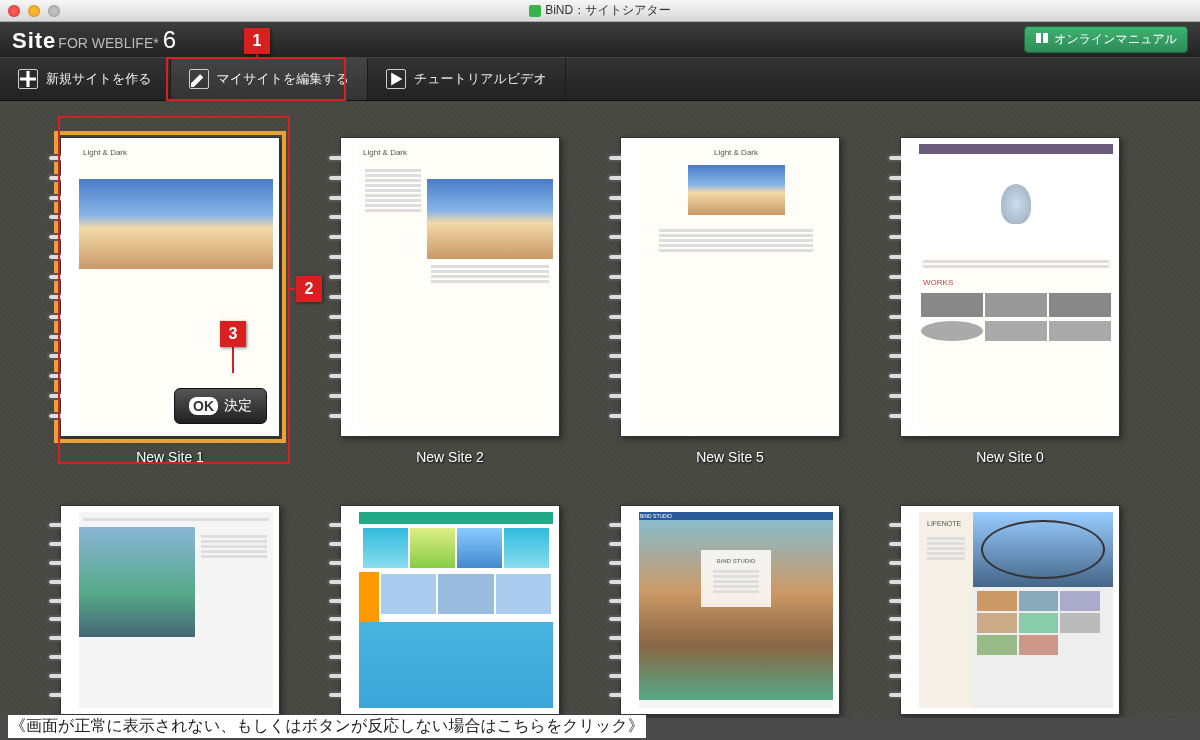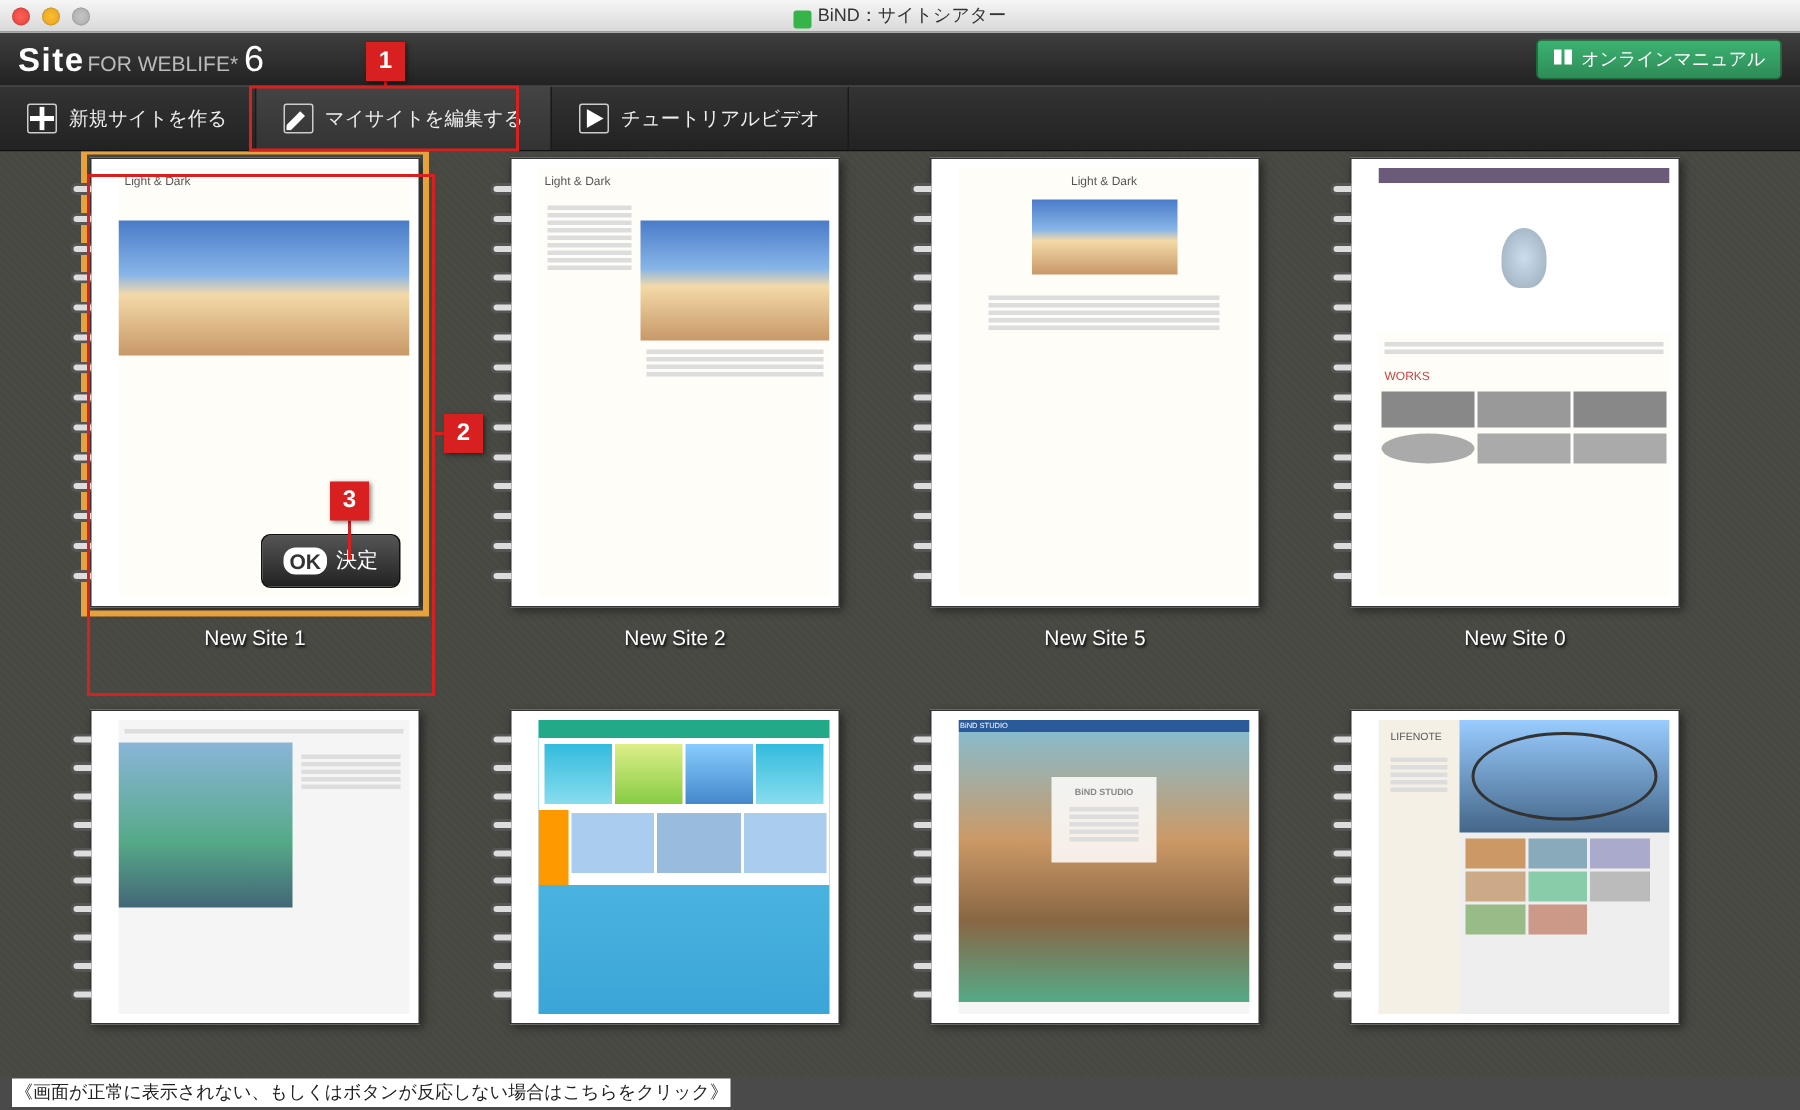--- a/index.html
+++ b/index.html
@@ -5,21 +5,21 @@
 * { margin: 0; padding: 0; box-sizing: border-box; }
 body { font-family: "Hiragino Kaku Gothic Pro", Meiryo, sans-serif; background: #4a4a4a; width: 1200px; height: 740px; overflow: hidden; position: relative; }
 
 
 .titlebar { height: 22px; background: linear-gradient(#f6f6f6,#d8d8d8); border-bottom: 1px solid #aaa; display: flex; align-items: center; position: relative; }
 .traffic { display: flex; gap: 8px; padding-left: 8px; }
 .tl { width: 12px; height: 12px; border-radius: 50%; box-shadow: inset 0 0 1px rgba(0,0,0,.4); }
 .tl.red { background: radial-gradient(#ff6159,#e03e35); }
 .tl.yel { background: radial-gradient(#ffbd2e,#dea123); }
 .tl.grn { background: radial-gradient(#c4c4c4,#aaa); }
-.title { position: absolute; left: 0; right: 0; text-align: center; font-size: 12px; color: #333; display:flex; justify-content:center; align-items:flex-end; gap:4px;}
+.title { position: absolute; left: 0; right: 0; text-align: center; font-size: 12px; color: #333; display:flex; justify-content:center; align-items:center; gap:4px;}
 .tico { width:12px; height:12px; background:#36b44a; border-radius:2px; display:inline-block; }
 
 
 .header { height: 35px; background: linear-gradient(#3e3e3e,#222); display: flex; align-items: center; padding: 0 12px; justify-content: space-between; }
 .brand { color: #fff; font-size: 18px; letter-spacing: 1px; display: flex; align-items: baseline; gap: 2px; }
 .brand b { font-size: 22px; font-weight: bold; }
 .brand small { font-size: 14px; color: #bbb; letter-spacing: 0; }
 .brand span.six { font-size: 24px; font-weight: 300; margin-left: 2px;}
 .manual-btn { background: linear-gradient(#3cb371,#2e8b57); color:#fff; font-size:12px; padding:4px 10px; border-radius:4px; border:1px solid #1d6b3a; display:flex; align-items:center; gap:5px; cursor:pointer;}
 
@@ -32,21 +32,21 @@
 .ic.edit { background: linear-gradient(#fff,#fff); clip-path: polygon(0 80%,60% 20%,80% 40%,20% 100%,0 100%); }
 .ic.play { background:#fff; clip-path: polygon(20% 10%,90% 50%,20% 90%); }
 .ic-wrap { width:20px; height:20px; border:1px solid #ccc; display:flex; align-items:center; justify-content:center; border-radius:2px;}
 
 
 .callout { position:absolute; background:#d92020; color:#fff; font-size:16px; font-weight:bold; width:26px; height:26px; display:flex; align-items:center; justify-content:center; z-index:50; box-shadow:1px 1px 3px rgba(0,0,0,.5);}
 .red-outline-tab { position:absolute; border:2px solid #d92020; pointer-events:none; z-index:40;}
 .red-line { position:absolute; background:#d92020; z-index:45;}
 
 
-.content { position:absolute; top:101px; left:0; right:0; bottom:22px; background: repeating-linear-gradient(45deg,#4a4a45,#4a4a45 2px,#484843 2px,#484843 4px); padding: 4px 60px; overflow:hidden;}
+.content { position:absolute; top:101px; left:0; right:0; bottom:22px; background: repeating-linear-gradient(45deg,#4a4a45,#4a4a45 2px,#484843 2px,#484843 4px); padding: 36px 60px; overflow:hidden;}
 .grid { display:grid; grid-template-columns: repeat(4, 220px); gap: 40px 60px; }
 .site { display:flex; flex-direction:column; align-items:center; gap:12px; position:relative;}
 .thumb { width:220px; height:300px; background:#fff; border:1px solid #333; position:relative; box-shadow:2px 2px 6px rgba(0,0,0,.5); cursor:pointer;}
 .thumb.sel { outline:4px solid #e8a23c; outline-offset:2px; }
 .binder { position:absolute; left:-14px; top:10px; bottom:10px; width:14px; display:flex; flex-direction:column; justify-content:space-around;}
 .ring { width:14px; height:8px; border:2px solid #555; border-right:none; border-radius:8px 0 0 8px; background:#ddd;}
 .sname { color:#fff; font-size:14px; text-shadow:1px 1px 2px #000;}
 
 
 .thumb-inner { position:absolute; inset:6px 6px 6px 18px; background:#fefdf8; overflow:hidden; font-size:6px; color:#888;}
@@ -57,21 +57,21 @@
 .mock-lines div { height:3px; background:#ddd; margin:2px 0;}
 
 
 .ok-btn { position:absolute; bottom:12px; right:12px; background:linear-gradient(#555,#222); color:#fff; padding:8px 14px; border-radius:6px; font-size:14px; display:flex; align-items:center; gap:6px; border:1px solid #111; cursor:pointer;}
 .ok-btn .okc { background:#fff; color:#333; font-size:14px; font-weight:bold; border-radius:8px; padding:1px 4px;}
 
 
 .sel-redbox { position:absolute; border:2px solid #d92020; pointer-events:none; z-index:40;}
 
 
-.footnote { position:absolute; bottom:2px; left:8px; font-size:12px; color:#222; background:#fff; padding:1px 2px;}
+.footnote { position:absolute; bottom:2px; left:8px; font-size:16px; color:#222; background:#fff; padding:1px 2px;}
 
 
 .thumb.short { height:210px; }
 </style>
 </head>
 <body>
 
 <div class="titlebar">
   <div class="traffic">
     <div class="tl red"></div>

